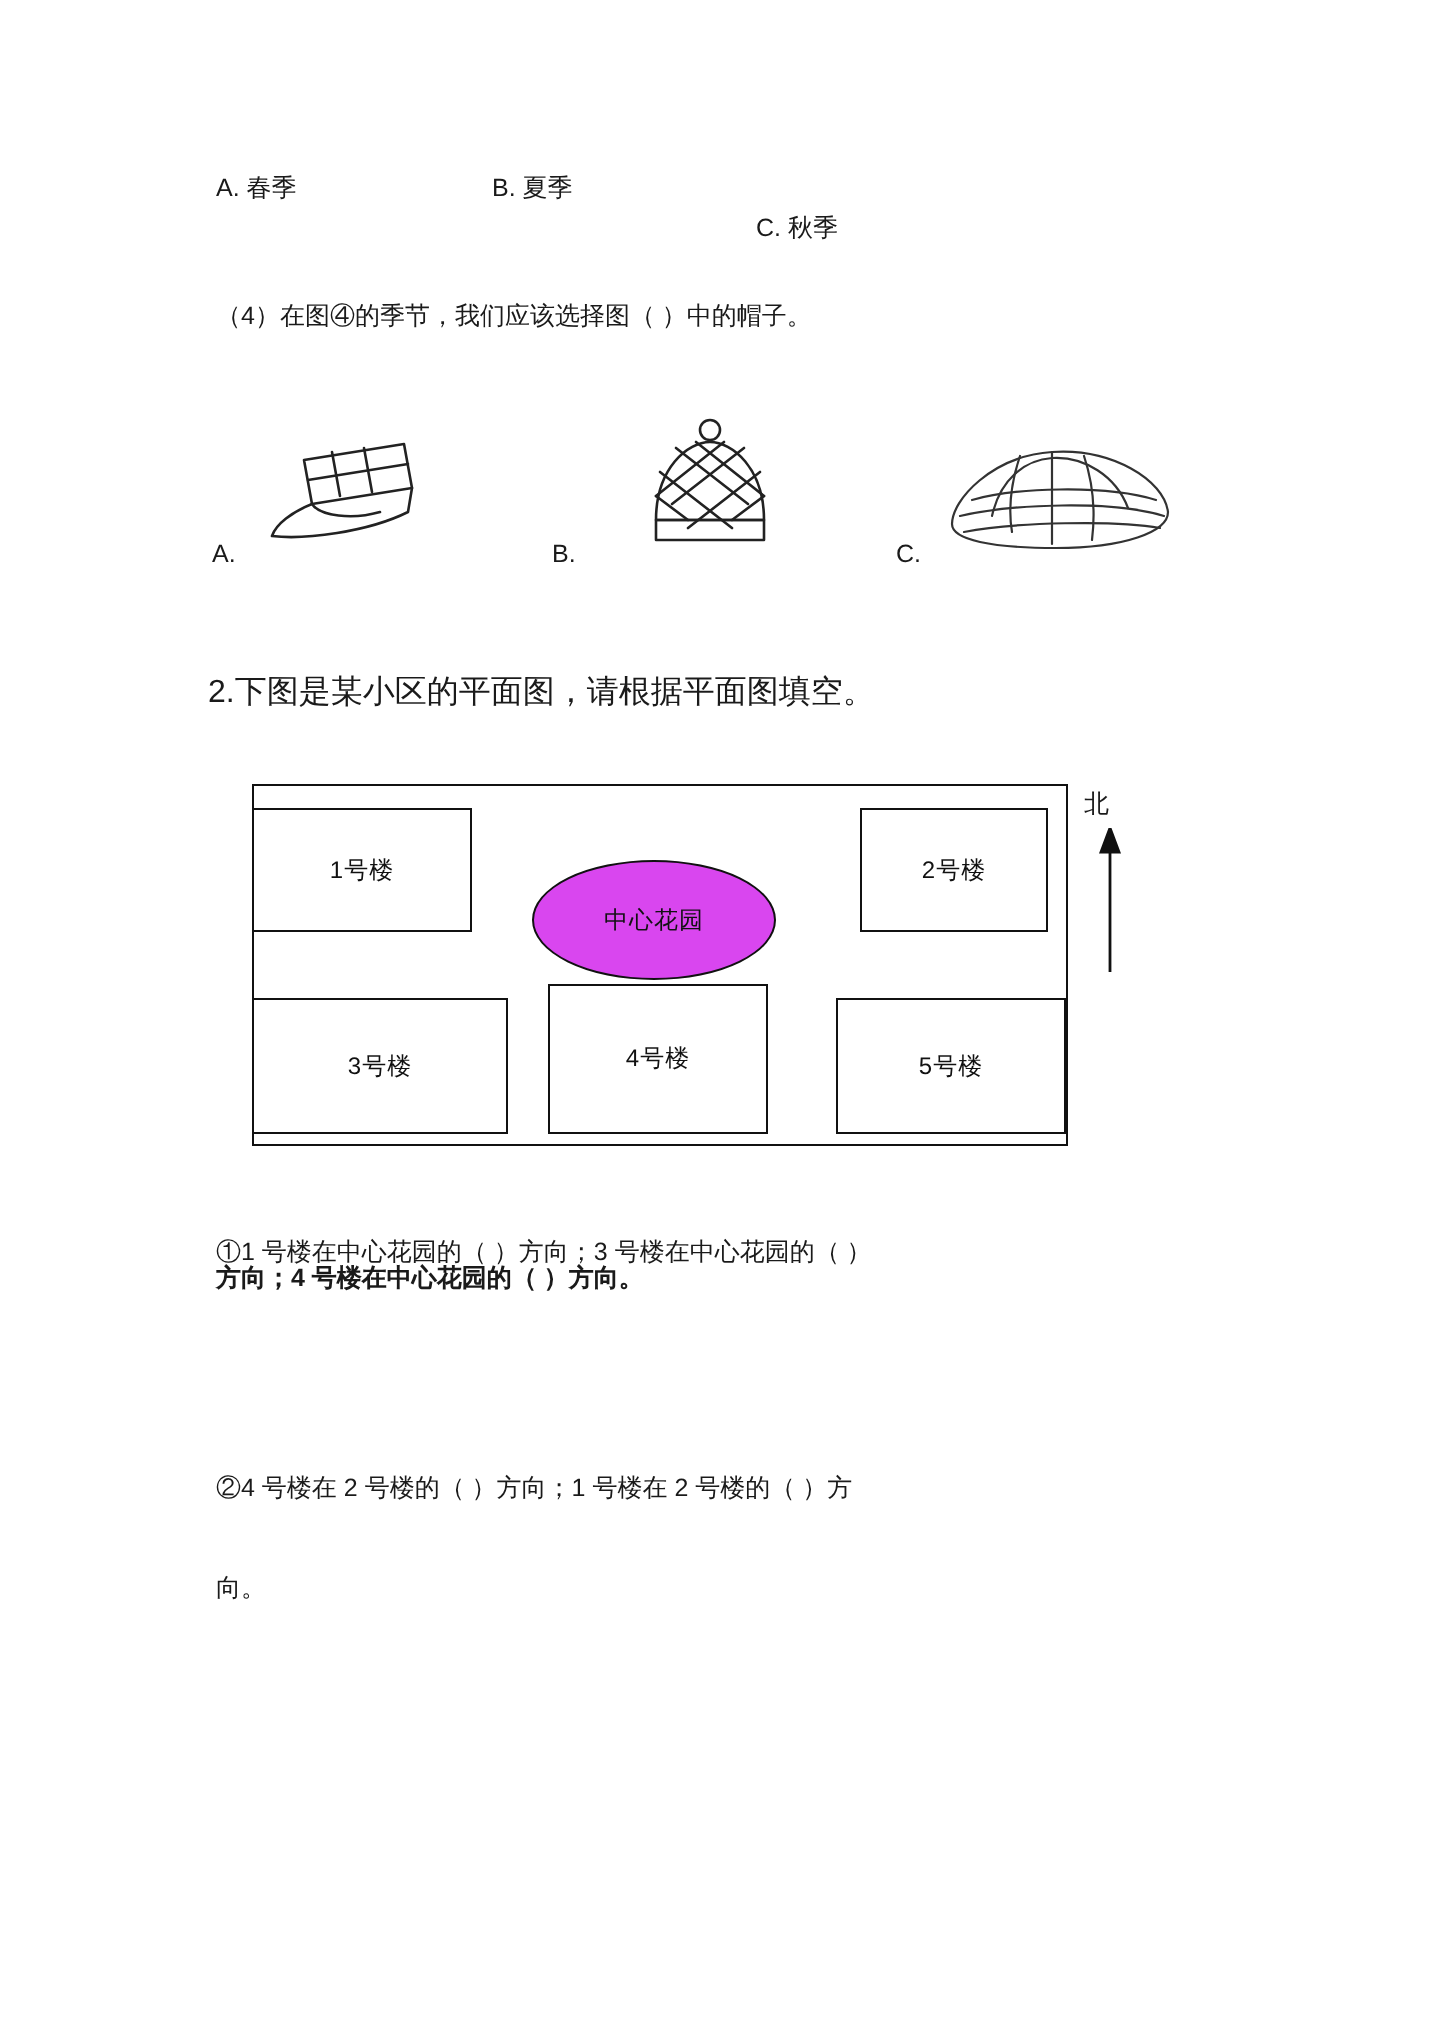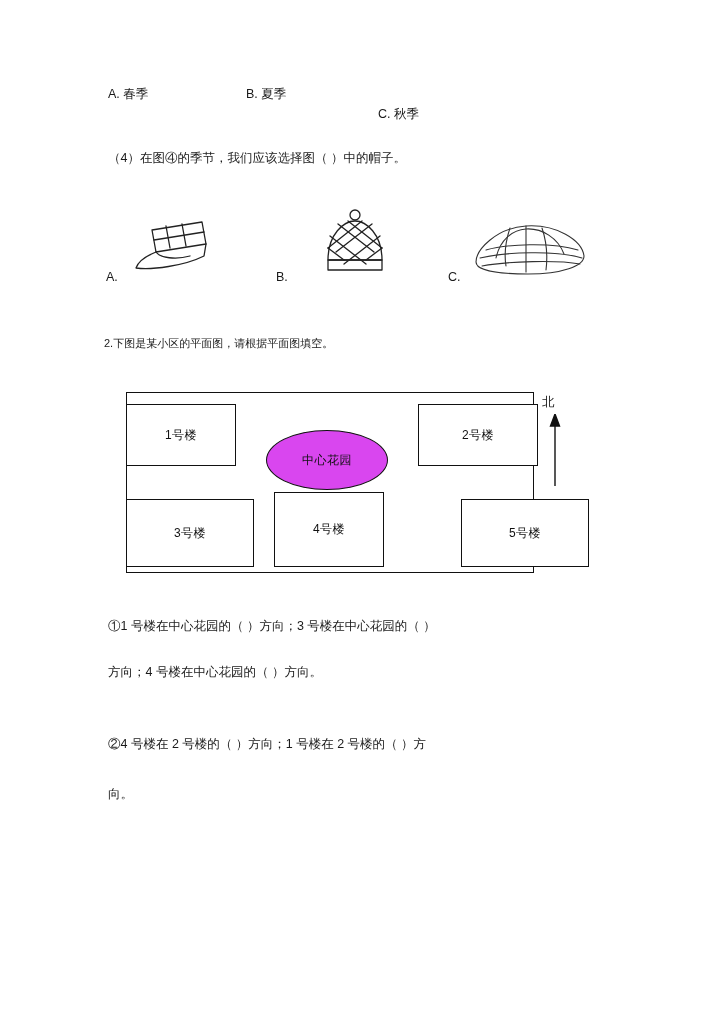--- a/index.html
+++ b/index.html
@@ -82,21 +82,21 @@
     top: 0;
     width: 130px;
     height: 88px;
   }
 
   
   .q2 {
     position: absolute;
     top: 336px;
     left: -4px;
-    font-size: 11px;
+    font-size: 16px;
     white-space: nowrap;
   }
 
   
   .map-wrap {
     position: absolute;
     top: 386px;
     left: 10px;
     width: 460px;
     height: 195px;
@@ -116,24 +116,24 @@
     box-sizing: border-box;
     background: #fff;
     display: flex;
     align-items: center;
     justify-content: center;
     font-size: 12px;
     letter-spacing: 0.5px;
     color: #111;
   }
   .b1 { left: 8px;   top: 18px;  width: 110px; height: 62px; }
-  .b2 { left: 300px; top: 18px;  width: 120px; height: 62px; }
+  .b2 { left: 312px; top: 18px;  width: 94px; height: 62px; }
   .b3 { left: 8px;   top: 113px; width: 128px; height: 68px; text-align: center; }
   .b4 { left: 156px; top: 106px; width: 110px; height: 75px; }
-  .b5 { left: 300px; top: 113px; width: 128px; height: 68px; margin-left: 43px; }
+  .b5 { left: 300px; top: 113px; width: 115px; height: 68px; }
 
   .garden {
     position: absolute;
     left: 148px;
     top: 44px;
     width: 120px;
     height: 58px;
     border: 1.3px solid #111;
     border-radius: 50%;
     display: flex;
@@ -160,21 +160,21 @@
   }
 
   
   .fill {
     position: absolute;
     left: 0;
     font-size: 12.5px;
     white-space: nowrap;
   }
   .f1 { top: 618px; }
-  .f2 { top: 664px; }
+  .f2 { top: 631px; font-weight: bold; }
   .f3 { top: 736px; }
   .f4 { top: 786px; }
 </style>
 </head>
 <body>
 
 <div class="page">
   <div class="content">
 
     <div class="choices-season">

